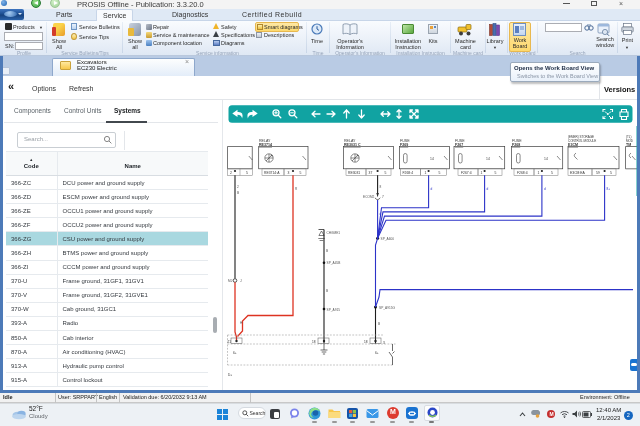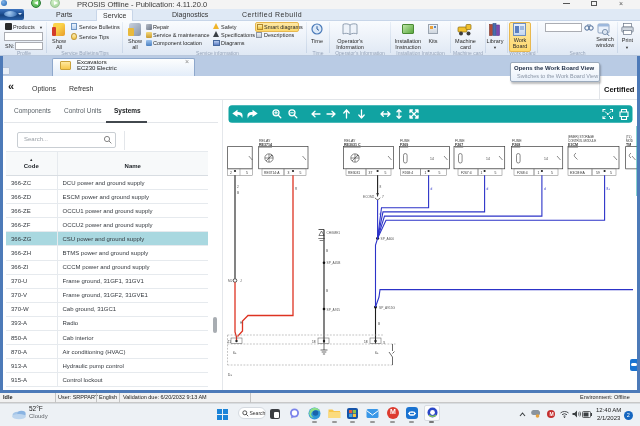--- a/index.html
+++ b/index.html
@@ -50,21 +50,21 @@
 </style>
 </head>
 <body>
 
 <div class="abs" id="titlebar"></div>
 <div class="abs" style="left:1px;top:0;width:6px;height:6px;border-radius:50%;background:radial-gradient(circle at 35% 35%,#7fb2e8,#1e62b0);"></div>
 <div class="abs greenbtn" style="left:31px;background:radial-gradient(circle at 40% 35%,#9fe08a,#2e9e3a);border:1px solid #2a7a33;"></div>
 <div class="abs" style="left:34px;top:1px;width:0;height:0;border-top:2.5px solid transparent;border-bottom:2.5px solid transparent;border-right:4px solid #fff;"></div>
 <div class="abs greenbtn" style="left:50px;background:radial-gradient(circle at 40% 35%,#d7f3cd,#9ccf92);border:1px solid #9bc497;"></div>
 <div class="abs" style="left:54px;top:1px;width:0;height:0;border-top:2.5px solid transparent;border-bottom:2.5px solid transparent;border-left:4px solid #fff;"></div>
-<div class="abs" id="titletext">PROSIS Offline - Publication: 4.11.20.0</div>
+<div class="abs" id="titletext">PROSIS Offline - Publication: 3.3.20.0</div>
 <div class="abs" style="left:563px;top:3px;width:7px;height:1px;background:#555;"></div>
 <div class="abs" style="left:591px;top:1px;width:6px;height:5px;border:1px solid #555;"></div>
 <div class="abs" style="left:619px;top:0px;font-size:7px;color:#555;">×</div>
 
 <div class="abs" id="tabrow"></div>
 <div class="abs" id="pearl"></div>
 <div class="abs" style="left:4px;top:11px;width:13px;height:6px;border-radius:50%;background:radial-gradient(circle at 40% 30%,#a8cdf2,#2c65ad);"></div>
 <div class="abs" style="left:18px;top:13px;width:0;height:0;border-left:2px solid transparent;border-right:2px solid transparent;border-top:2.5px solid #d8e6f5;"></div>
 <div class="abs rtab" style="left:50px;">Parts</div>
 <div class="abs rtab sel" style="left:96px;">Service</div>
@@ -198,21 +198,21 @@
 <div class="abs" style="left:60px;top:61px;width:11px;height:9px;background:linear-gradient(#ffe9a0,#f7c84c);border:1px solid #caa23c;border-radius:1px;"></div>
 <div class="abs" style="left:77px;top:59px;font-size:6px;color:#222;">Excavators<br>EC230 Electric</div>
 <div class="abs" style="left:185px;top:58px;font-size:7px;color:#8a8a8a;">×</div>
 <div class="abs" style="left:2px;top:67px;width:8px;height:8px;background:#e9eff7;border:1px solid #b5c4da;border-radius:1px;"></div>
 
 <div class="abs" id="optbar"></div>
 <div class="abs" style="left:8px;top:80px;font-size:11px;color:#222;font-weight:bold;">«</div>
 <div class="abs" style="left:32px;top:85px;font-size:7px;color:#333;">Options</div>
 <div class="abs" style="left:69px;top:85px;font-size:7px;color:#333;">Refresh</div>
 <div class="abs" style="left:599px;top:80px;width:1px;height:20px;background:#e2e5e9;"></div>
-<div class="abs" style="left:604px;top:85px;font-size:7.5px;color:#111;font-weight:bold;">Certified</div>
+<div class="abs" style="left:604px;top:85px;font-size:7.5px;color:#111;font-weight:bold;">Versions</div>
 
 <div class="abs" id="leftpanel"></div>
 <div class="abs ptab" style="left:14px;">Components</div>
 <div class="abs ptab" style="left:64px;">Control Units</div>
 <div class="abs ptab" style="left:114px;color:#1b1e21;font-weight:bold;">Systems</div>
 <div class="abs" style="left:4px;top:122px;width:214px;height:1px;background:#e3e6ea;"></div>
 <div class="abs" style="left:106px;top:121px;width:41px;height:2px;background:#42484e;"></div>
 <div class="abs" id="search"></div>
 <div class="abs" style="left:124px;top:131px;width:1px;height:19px;background:#e3e6ea;"></div>
 <div class="abs" style="left:24px;top:136px;font-size:6px;color:#9aa0a6;">Search...</div>

